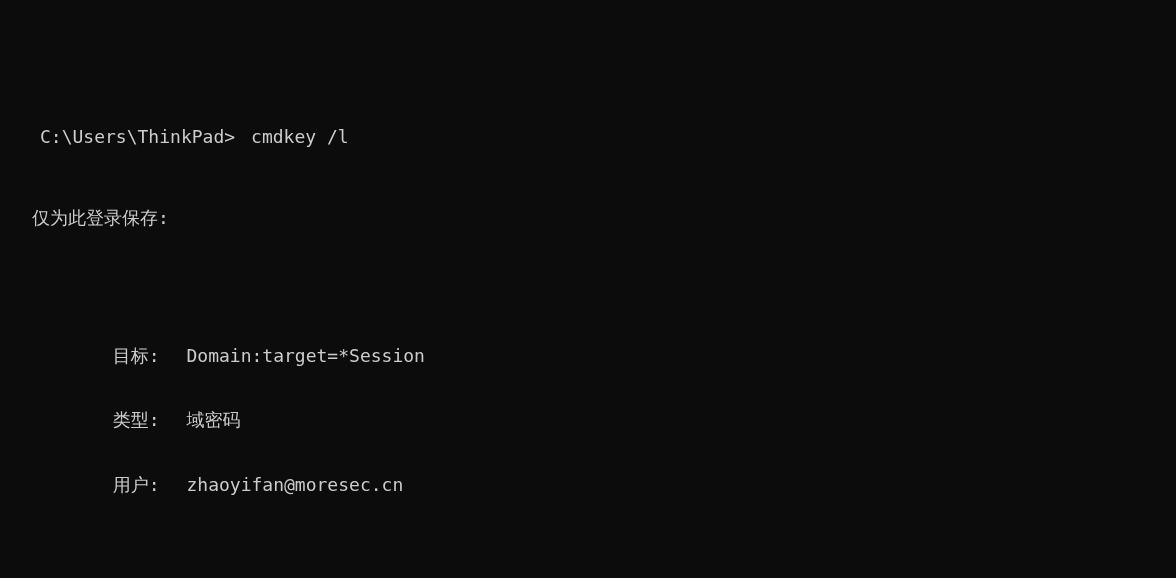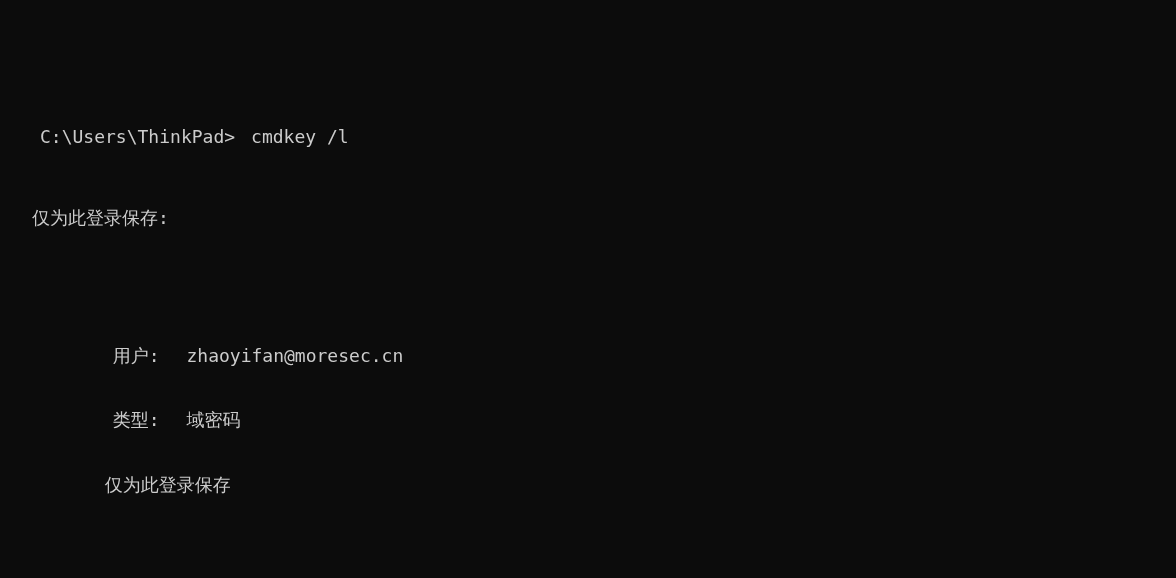--- a/index.html
+++ b/index.html
@@ -37,23 +37,23 @@
   </style>
 </head>
 <body>
 
 
 
 <span class="prompt-line"><span>C:\Users\ThinkPad&gt;</span><span>cmdkey /l</span></span>
 <span class="header-line">仅为此登录保存:</span>
 
 <span class="entry-block">
+<span class="entry-line"><span>目标:</span> <span>Domain:target=*Session</span></span>
+<span class="entry-line"><span>类型:</span> <span>域密码</span></span>
 <span class="entry-line"><span>用户:</span> <span>zhaoyifan@moresec.cn</span></span>
-<span class="entry-line"><span>类型:</span> <span>域密码</span></span>
-<span class="entry-line">仅为此登录保存</span>
 </span>
 
 <span class="entry-block">
 
 
 
 
 </span>
 
 

